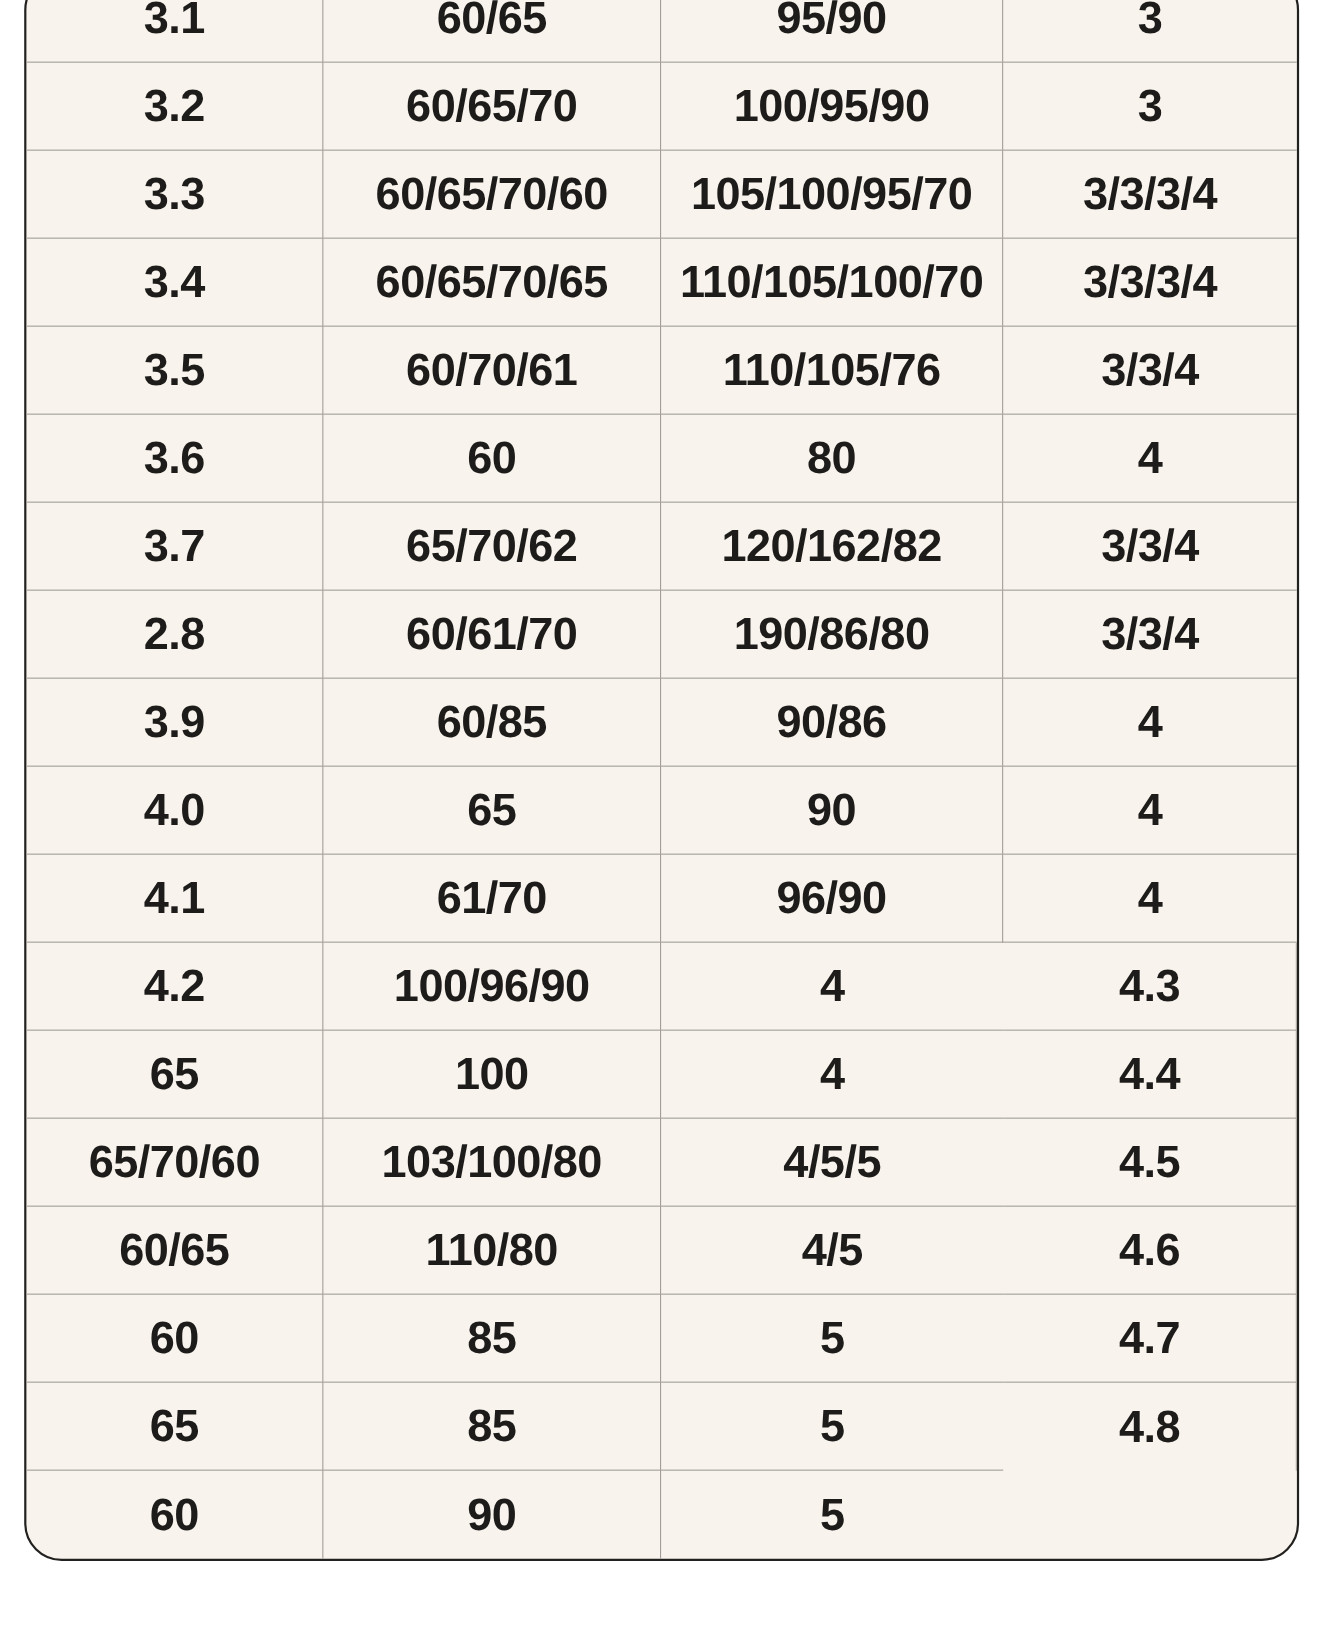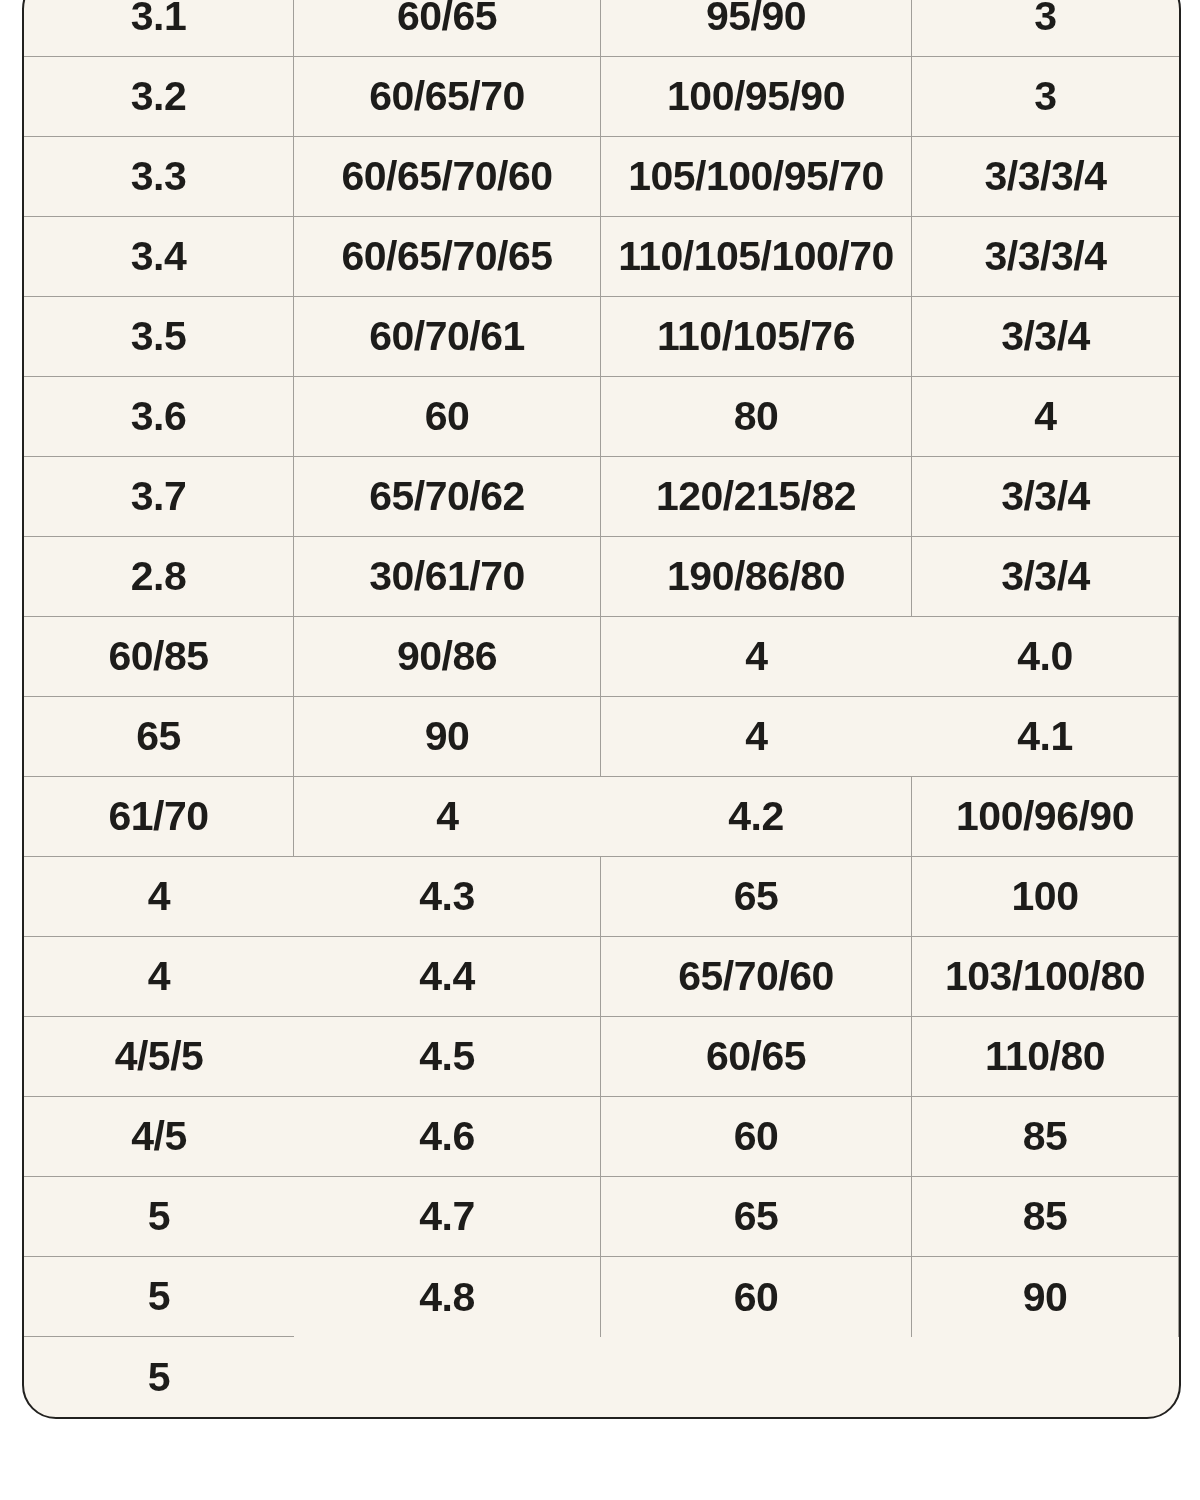--- a/index.html
+++ b/index.html
@@ -70,35 +70,37 @@
       <div class="cell c0">3.5</div>
       <div class="cell c1">60/70/61</div>
       <div class="cell c2">110/105/76</div>
       <div class="cell c3">3/3/4</div>
       <div class="cell c0">3.6</div>
       <div class="cell c1">60</div>
       <div class="cell c2">80</div>
       <div class="cell c3">4</div>
       <div class="cell c0">3.7</div>
       <div class="cell c1">65/70/62</div>
-      <div class="cell c2">120/215/82</div>
+      <div class="cell c2">120/162/82</div>
       <div class="cell c3">3/3/4</div>
       <div class="cell c0">2.8</div>
-      <div class="cell c1">30/61/70</div>
+      <div class="cell c1">60/61/70</div>
       <div class="cell c2">190/86/80</div>
       <div class="cell c3">3/3/4</div>
+      <div class="cell c0">3.9</div>
       <div class="cell c1">60/85</div>
       <div class="cell c2">90/86</div>
       <div class="cell c3">4</div>
       <div class="cell c0">4.0</div>
       <div class="cell c1">65</div>
       <div class="cell c2">90</div>
       <div class="cell c3">4</div>
       <div class="cell c0">4.1</div>
       <div class="cell c1">61/70</div>
+      <div class="cell c2">96/90</div>
       <div class="cell c3">4</div>
       <div class="cell c0">4.2</div>
       <div class="cell c2">100/96/90</div>
       <div class="cell c3">4</div>
       <div class="cell c0">4.3</div>
       <div class="cell c1">65</div>
       <div class="cell c2">100</div>
       <div class="cell c3">4</div>
       <div class="cell c0">4.4</div>
       <div class="cell c1">65/70/60</div>

